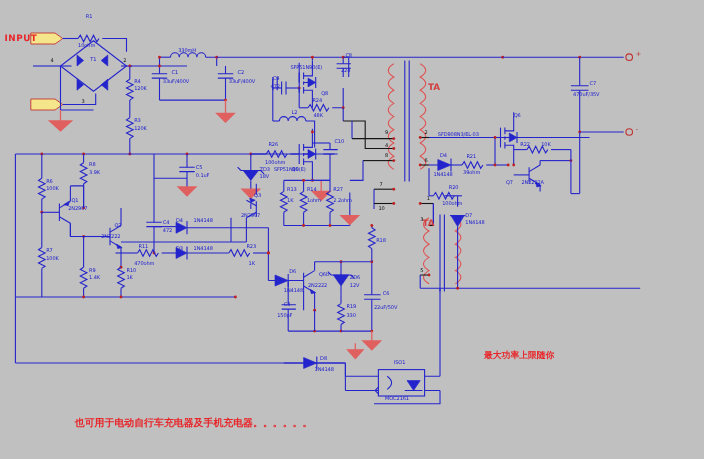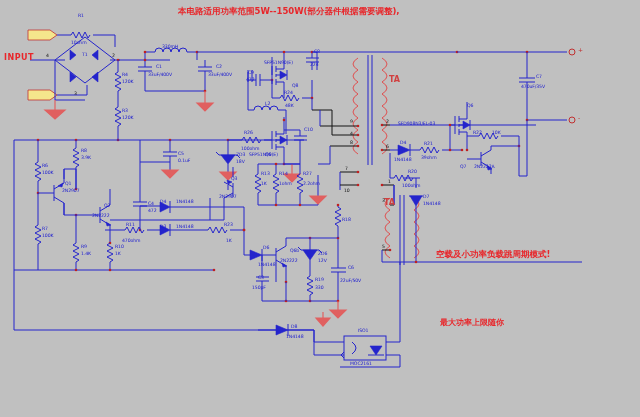--- a/index.html
+++ b/index.html
@@ -481,21 +481,21 @@
   <g class="gnd">
     <path d="M316 318 h14 l-7 8 z" fill="#e06060" stroke="#e06060"></path>
     <path d="M323 312 v6" stroke="#e06060" fill="none"></path>
   </g>
 
   <circle class="jn" cx="244" cy="230" r="1.3"></circle>
   <circle class="jn" cx="214" cy="270" r="1.3"></circle>
   <circle class="jn" cx="358" cy="185" r="1.3"></circle>
 </svg>
 
-<div class="inp" style="left:4px;top:53px;">INPUT</div>
+<div class="inp" style="left:4px;top:30px;">INPUT</div>
 
 <div class="term" style="left:578px;top:46px;">+</div>
 <div class="term" style="left:578px;top:114px;">-</div>
 
 <div class="lbl" style="left:78px;top:13px;">R1</div>
 <div class="lbl" style="left:71px;top:40px;">10ohm</div>
 <div class="lbl" style="left:82px;top:52px;">T1</div>
 
 <div class="lbl blk" style="left:46px;top:53px;">4</div>
 <div class="lbl blk" style="left:112px;top:53px;">2</div>
@@ -644,25 +644,24 @@
 <div class="lbl blk" style="left:344px;top:188px;">10</div>
 <div class="lbl blk" style="left:386px;top:119px;">2</div>
 <div class="lbl blk" style="left:386px;top:144px;">6</div>
 <div class="lbl blk" style="left:388px;top:179px;">1</div>
 <div class="lbl blk" style="left:382px;top:198px;">3</div>
 <div class="lbl blk" style="left:382px;top:244px;">5</div>
 
 <div class="lbl" style="left:332px;top:228px;"></div>
 
 <div class="note t1" style="left:178px;top:5px;">
-  <div>本电路适用功率范围5W--150W(部分器件根据需要调整),</div>
 </div>
 
 <div class="note t2" style="left:436px;top:248px;">
-  <div>空载及小功率负载跳周期模式!</div>
 </div>
 
 <div class="note" style="left:440px;top:317px;font-size:8px;">最大功率上限随你</div>
 
 <div class="note t3" style="left:68px;top:378px;">
+  <div>也可用于电动自行车充电器及手机充电器。。。。。。</div>
 </div>
 
 </div>
 
 </body></html>

